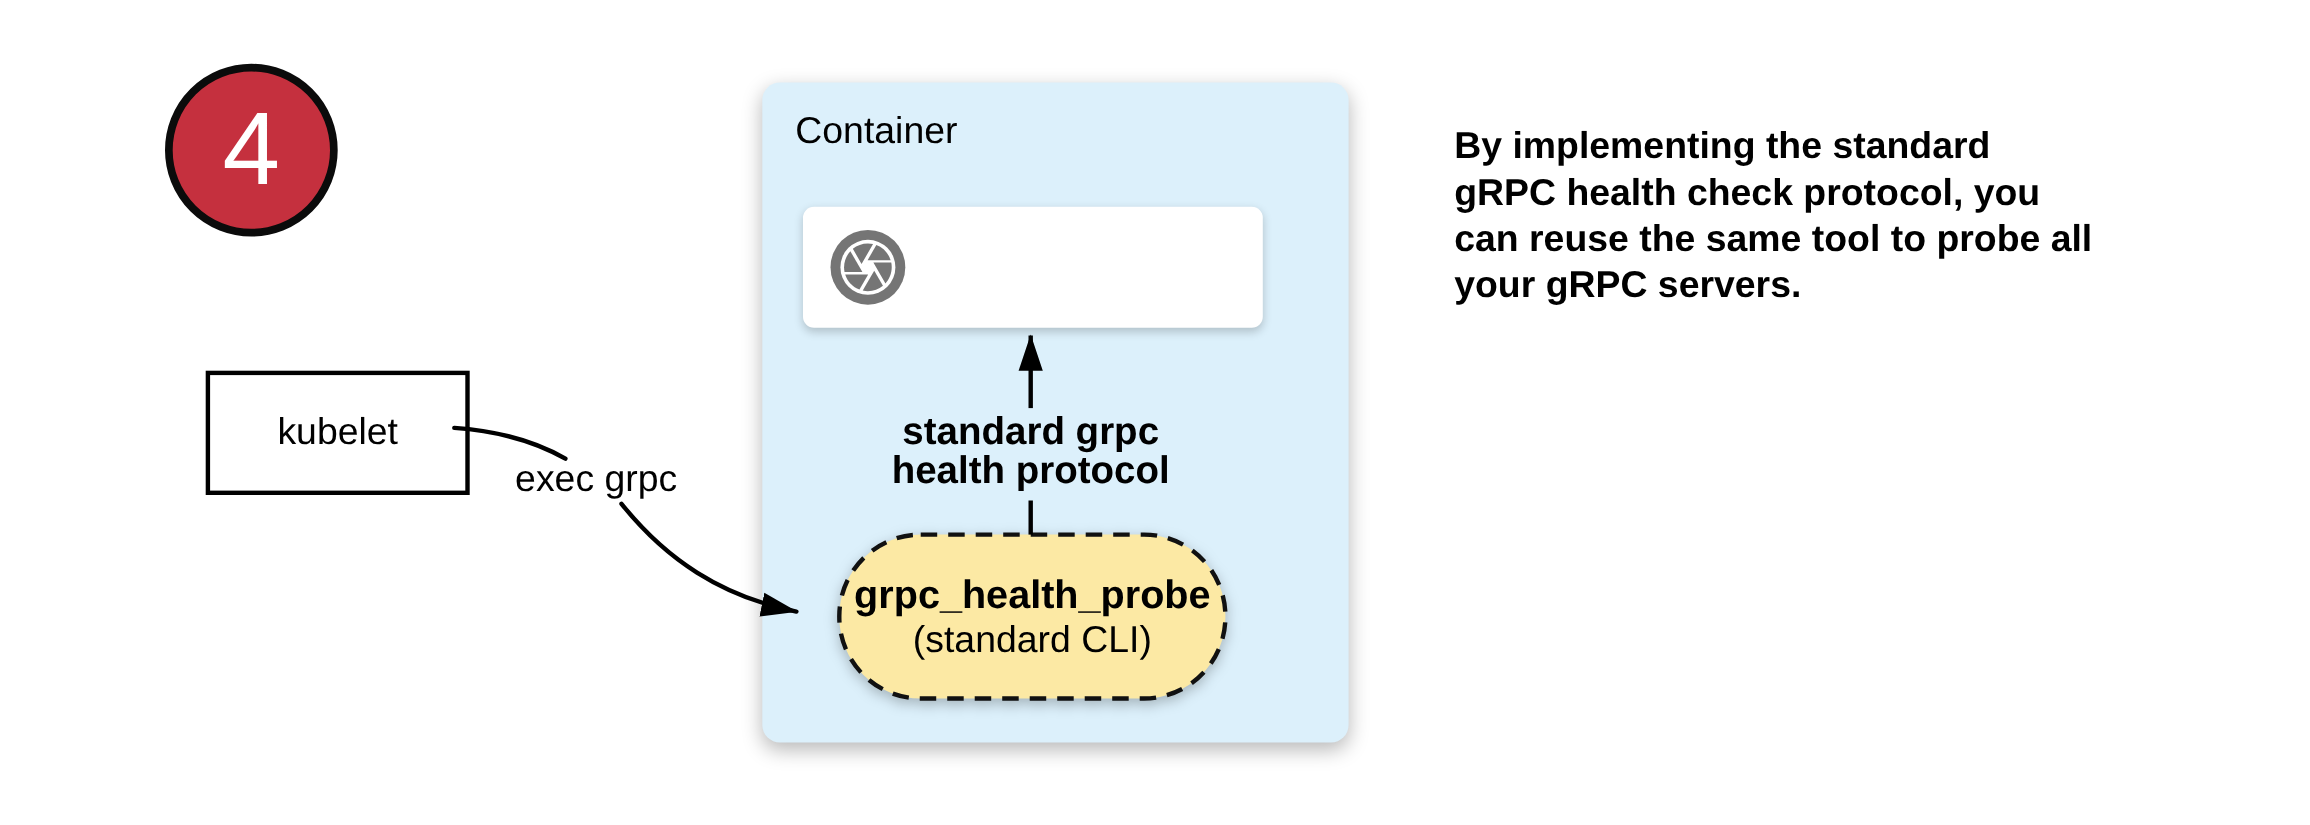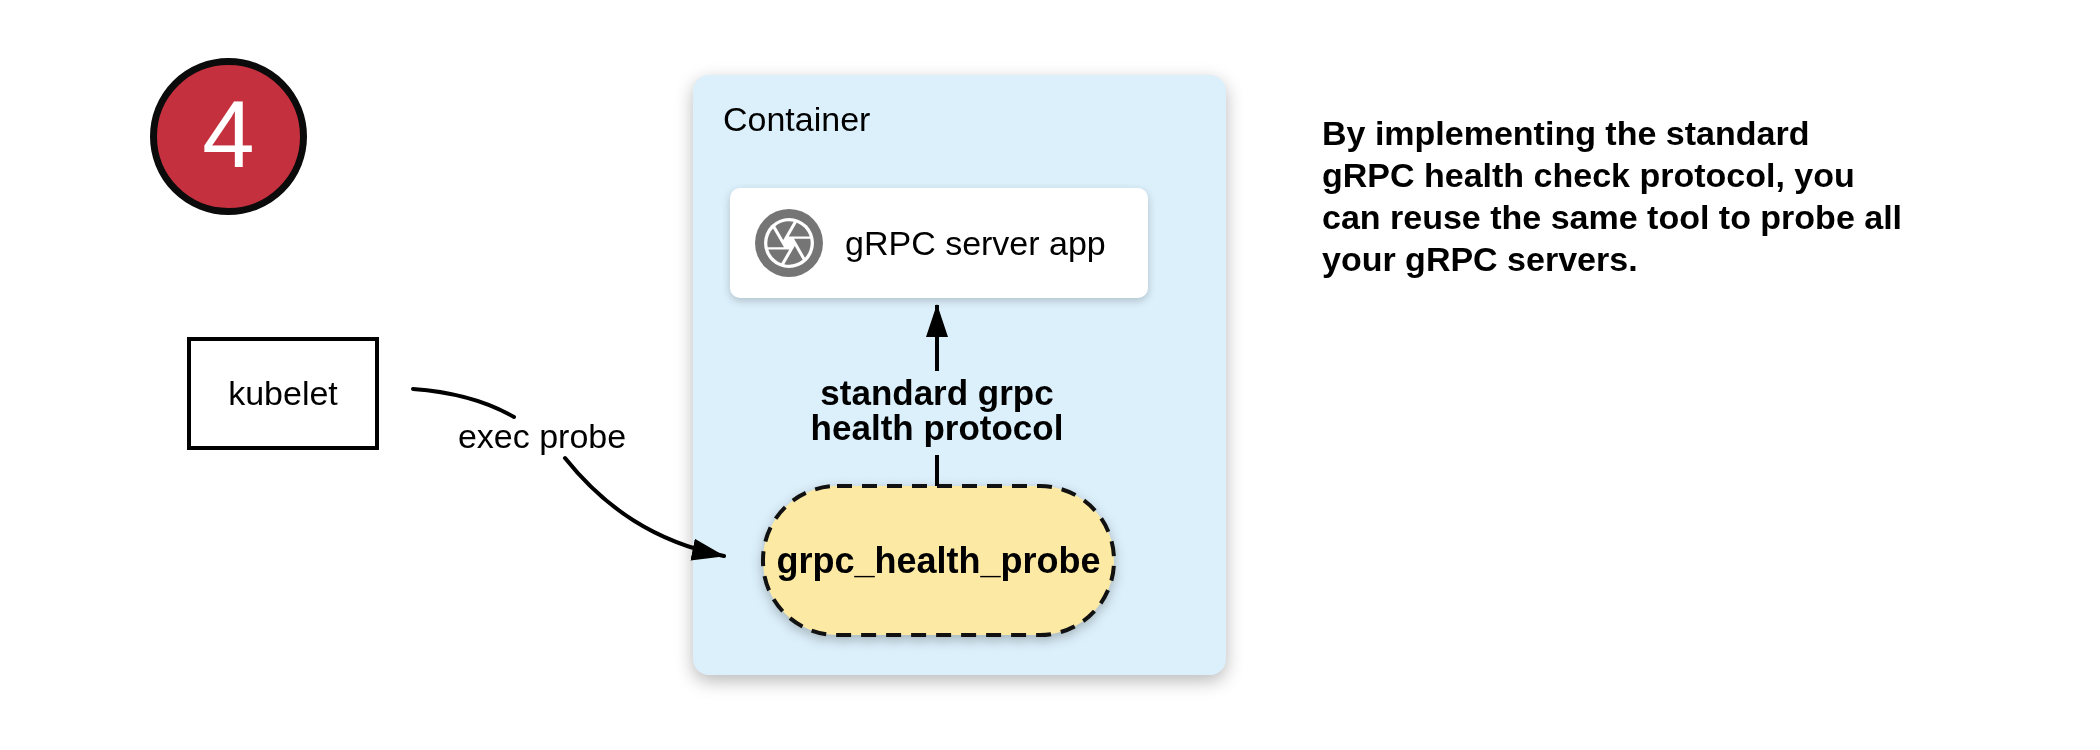--- a/index.html
+++ b/index.html
@@ -12,21 +12,21 @@
   
   .badge{
     left:150px;top:58px;width:143px;height:143px;border-radius:50%;
     background:#c5303e;border:7px solid #0b0b0b;
     display:flex;align-items:center;justify-content:center;
   }
   .badge-num{color:#fff;font-size:94px;line-height:1;margin-top:-4px;}
 
   
   .kubelet{
-    left:187px;top:337px;width:192px;height:113px;background:#fff;
+    left:187px;top:337px;width:240px;height:113px;background:#fff;
     border:4px solid #000;box-sizing:border-box;
     display:flex;align-items:center;justify-content:center;
     font-size:34px;
   }
 
   
   .container-box{
     left:693px;top:75px;width:489px;height:600px;background:#dcf0fb;
     border-radius:16px;box-shadow:0 6px 18px rgba(0,0,0,0.28);padding-left:44px;
   }
@@ -95,28 +95,28 @@
     <circle cx="35" cy="35" r="25" fill="#ffffff"></circle>
     <g transform="translate(9,9) scale(2.1667)" fill="#757575">
       <path d="M9.4 10.5l4.77-8.26C13.47 2.09 12.75 2 12 2c-2.4 0-4.6.85-6.32 2.25l3.66 6.35.06-.1z"></path>
       <path d="M21.54 9c-.92-2.92-3.15-5.26-6-6.34L11.88 9h9.66z"></path>
       <path d="M21.8 10h-7.49l.29.5 4.76 8.25C21 16.97 22 14.61 22 12c0-.69-.07-1.35-.2-2z"></path>
       <path d="M8.54 12l-3.9-6.75C3.01 7.03 2 9.39 2 12c0 .69.07 1.35.2 2h7.49l-1.15-2z"></path>
       <path d="M2.46 15c.92 2.92 3.15 5.26 6 6.34L12.12 15H2.46z"></path>
       <path d="M13.73 15l-3.9 6.76c.7.15 1.42.24 2.17.24 2.4 0 4.6-.85 6.32-2.25l-3.66-6.35-.93 1.6z"></path>
     </g>
   </svg>
-  <span class="server-label">gRPC server app</span>
 </div>
 
 <div class="abs probe-oval">
   <svg class="bg" width="357" height="155" viewBox="0 0 357 155">
     <rect x="3" y="3" width="351" height="149" rx="74" ry="74" fill="#fce9a4" stroke="#111" stroke-width="4" stroke-dasharray="15 10"></rect>
   </svg>
   <div class="probe-title">grpc_health_probe</div>
+  <div class="probe-sub">(standard CLI)</div>
 </div>
 
 <svg class="abs arrows" width="2100" height="750" viewBox="0 0 2100 750">
   <defs>
     <marker id="ah" viewBox="0 0 34 24" refX="32" refY="12" markerWidth="34" markerHeight="24" markerUnits="userSpaceOnUse" orient="auto">
       <path d="M0,1 L33,12 L0,23 Z" fill="#000"></path>
     </marker>
   </defs>
 
   <path d="M 413,389 C 455,392 488,402 514,417" fill="none" stroke="#000" stroke-width="4" stroke-linecap="round"></path>
@@ -125,19 +125,19 @@
 
   <path d="M 937,371 L 937,305" fill="none" stroke="#000" stroke-width="4" marker-end="url(#ah)"></path>
 
   <path d="M 937,455 L 937,486" fill="none" stroke="#000" stroke-width="4"></path>
 </svg>
 
 <div class="abs protocol-label prelines">standard grpc
 health protocol</div>
 
 <div class="abs exec-label">
-  <b>exec</b><span> probe</span>
+  <b>exec</b><span> grpc</span>
 </div>
 
 <div class="abs annotation prelines">By implementing the standard
 gRPC health check protocol, you
 can reuse the same tool to probe all
 your gRPC servers.</div>
 
 </body></html>

